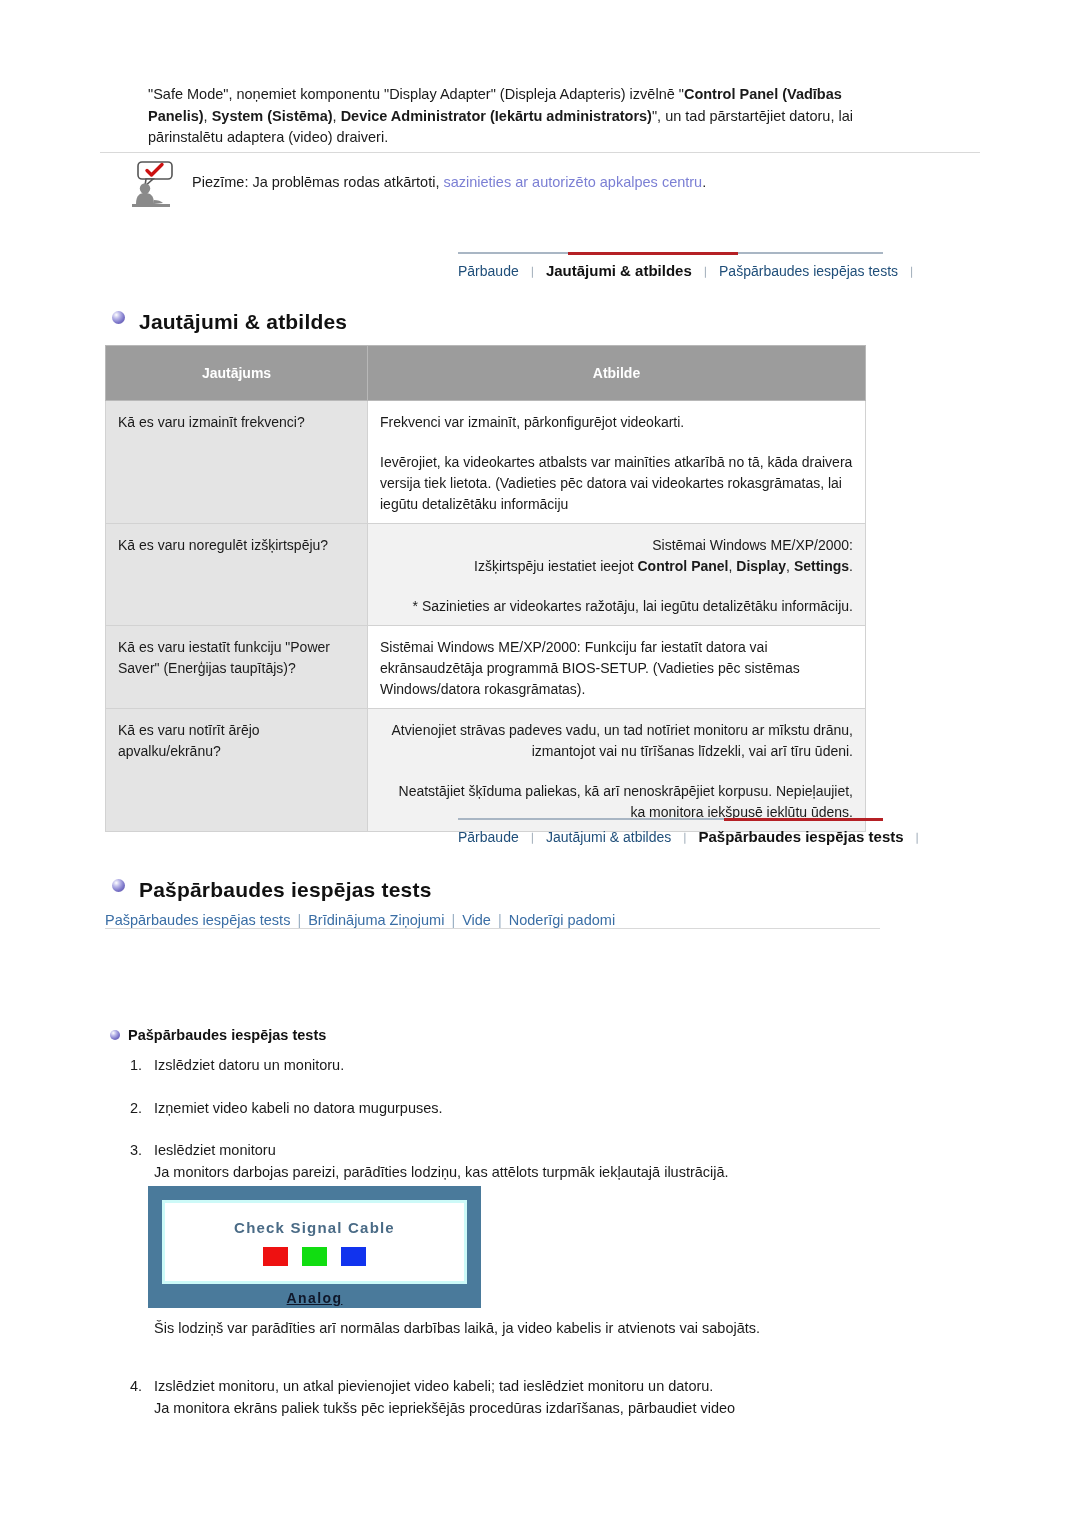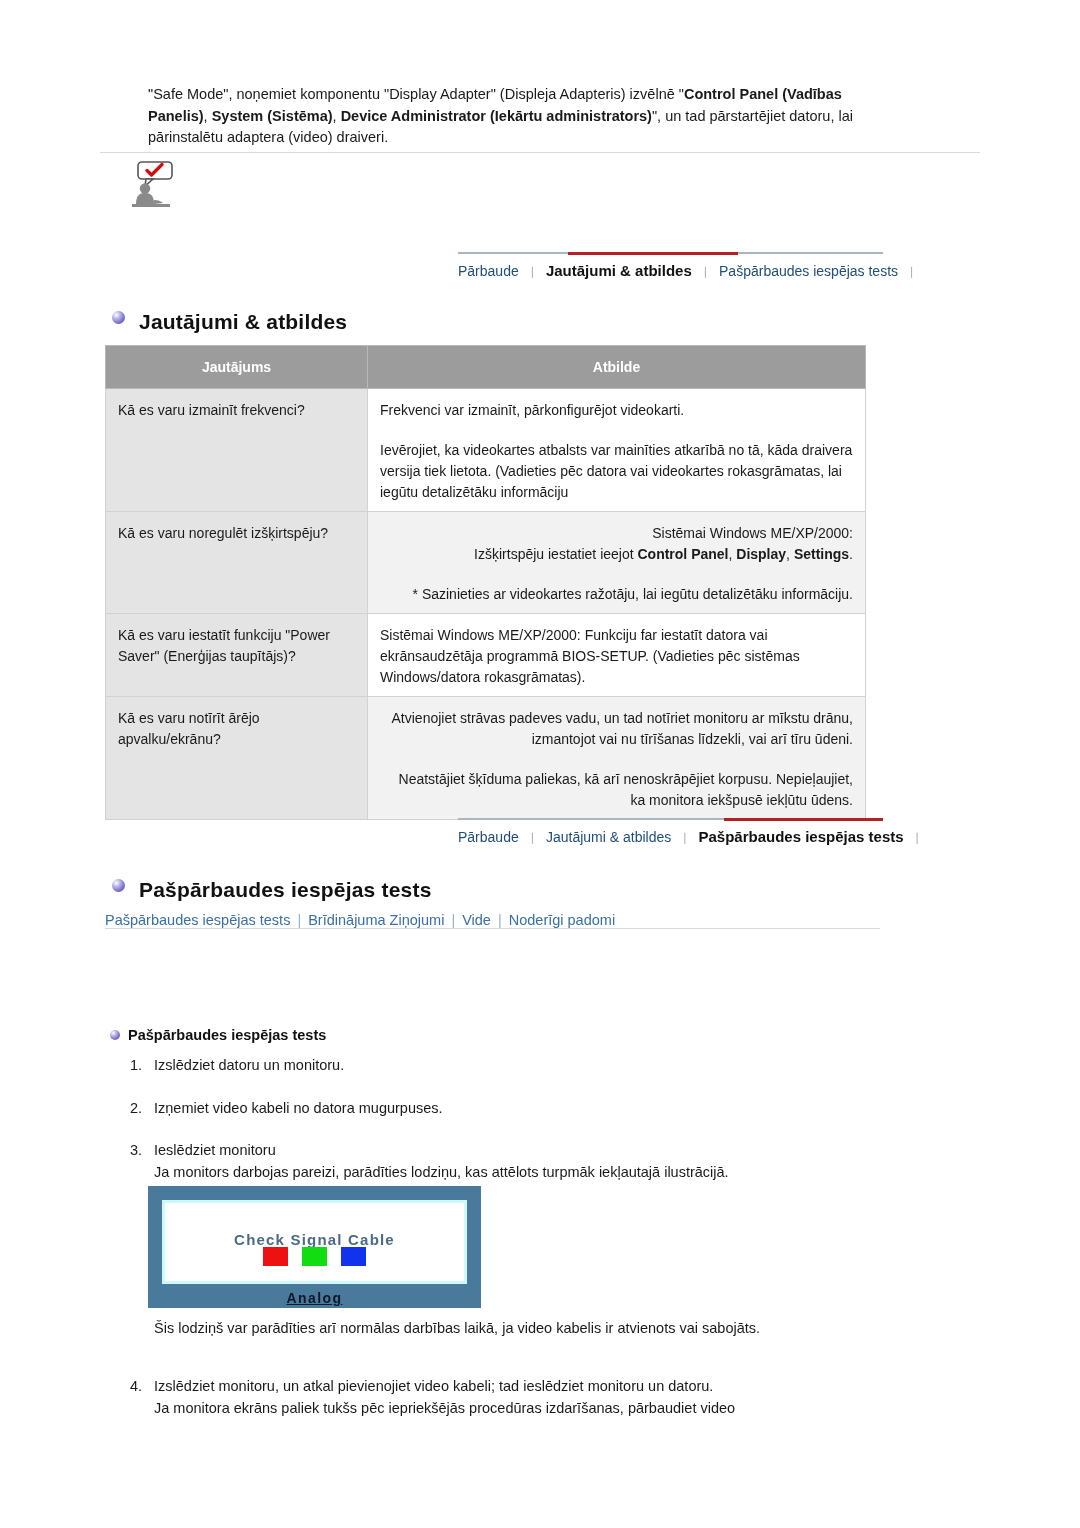--- a/index.html
+++ b/index.html
@@ -160,21 +160,21 @@
     border-collapse: collapse;
     border: 1px solid #b0b0b0;
     table-layout: fixed;
   }
   .faq-table th {
     background: #9c9c9c;
     color: #ffffff;
     font-size: 14px;
     font-weight: bold;
     text-align: center;
-    padding: 13px 4px;
+    padding: 19px 4px;
     border: 1px solid #b8b8b8;
   }
   .faq-table td {
     font-size: 14px;
     line-height: 21px;
     vertical-align: top;
     padding: 11px 12px 8px 12px;
     border: 1px solid #d2d2d2;
     color: #1a1a1a;
   }
@@ -285,21 +285,21 @@
     height: 84px;
     background: #ffffff;
     border: 3px solid #cdfaf8;
     box-sizing: border-box;
     position: relative;
   }
   .monitor-msg {
     position: absolute;
     left: 0;
     right: 0;
-    top: 28px;
+    top: 16px;
     text-align: center;
     font-size: 15px;
     font-weight: bold;
     letter-spacing: 1.2px;
     color: #4a6b86;
   }
   .swatches {
     position: absolute;
     left: 0;
     right: 0;
@@ -366,20 +366,21 @@
       <svg width="56" height="52" viewBox="0 0 56 52" xmlns="http://www.w3.org/2000/svg">
         <rect x="8" y="2" width="34" height="17" rx="4" fill="#ffffff" stroke="#555555" stroke-width="1.6"></rect>
         <path d="M16 19 L15 26 L23 19 Z" fill="#ffffff" stroke="#555555" stroke-width="1.6"></path>
         <path d="M17 10.5 L21.5 15 L32 4.5" fill="none" stroke="#cc1111" stroke-width="3.4" stroke-linecap="round" stroke-linejoin="round"></path>
         <circle cx="15" cy="28.5" r="5.2" fill="#8a8a8a"></circle>
         <path d="M6 44 C6 35 10 33 15 33 C20 33 24 35 24 44 Z" fill="#8a8a8a"></path>
         <path d="M24 40 C28 40 31 41 33 43 L24 44 Z" fill="#8a8a8a"></path>
         <rect x="2" y="44" width="38" height="3" fill="#8a8a8a"></rect>
       </svg>
     </div>
+    <div class="note-text"><span>Piezīme:  Ja problēmas rodas atkārtoti, </span><a class="note-link" href="#">sazinieties ar autorizēto apkalpes centru</a><span>.</span></div>
   </div>
 
   <div class="tabstrip" style="left:458px; top:252px; width:425px;">
     <div class="baseline"></div>
     <div class="activebar" style="left:110px; width:170px;"></div>
     <div class="tabs">
       <span class="tab">Pārbaude</span>
       <span class="tabsep">❘</span>
       <span class="tab active">Jautājumi &amp; atbildes</span>
       <span class="tabsep">❘</span>

